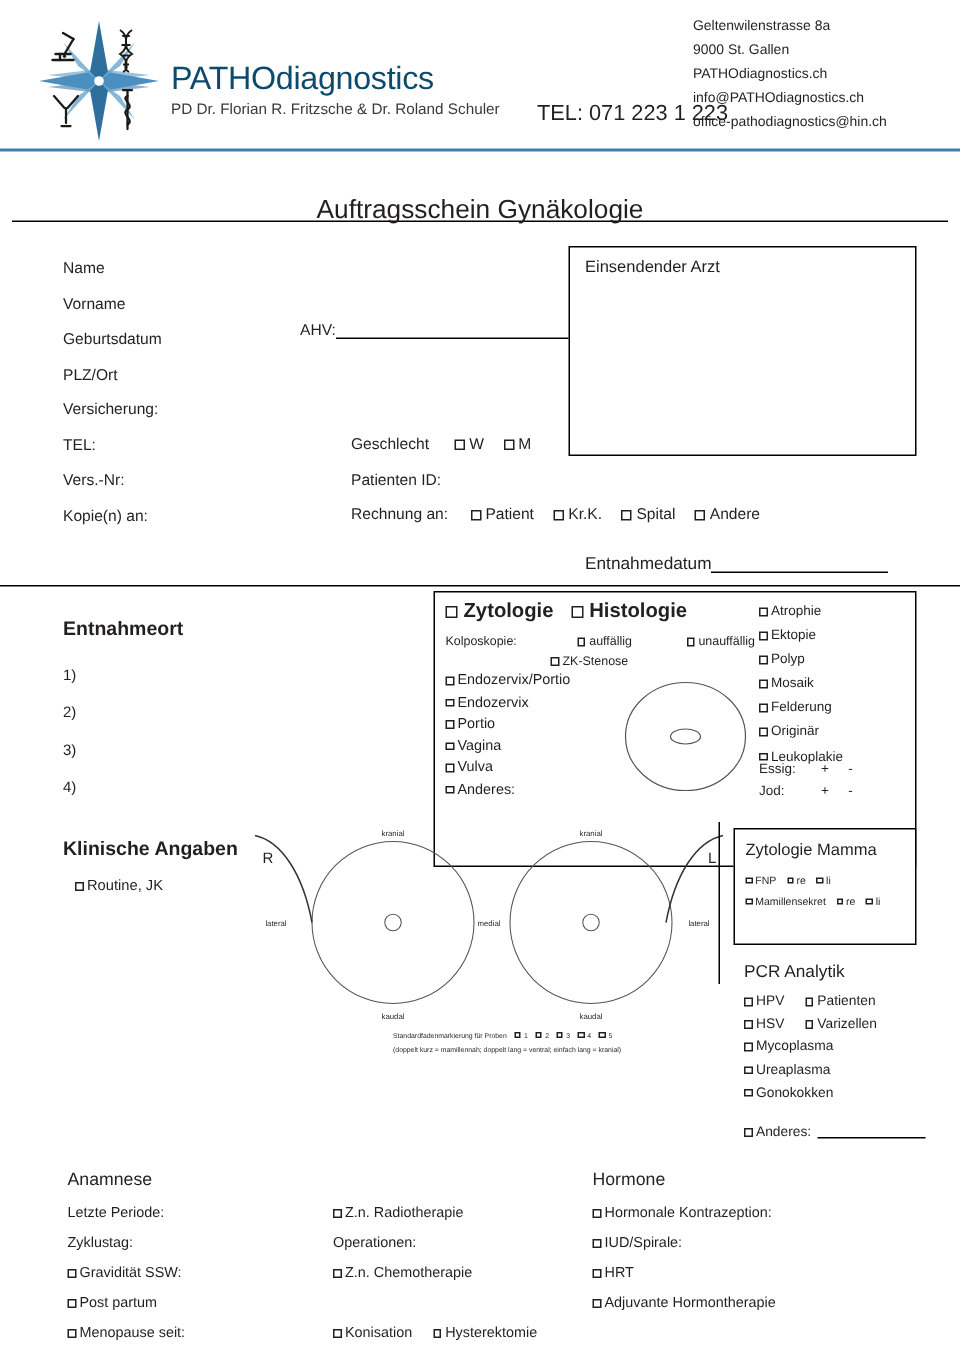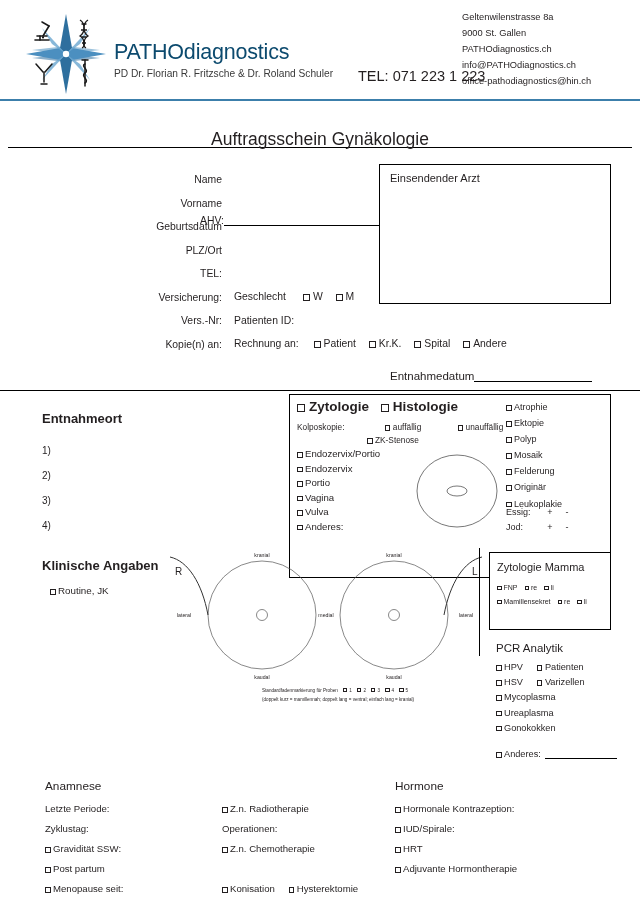--- a/index.html
+++ b/index.html
@@ -89,21 +89,20 @@
     color: #231f20;
     margin-top: 15px;
   }
 
   
   #patient-fields {
     position: absolute;
     left: 42px; top: 168px;
     width: 180px;
     font-size: 10.4px;
-    text-align: right;
   }
   #patient-fields .fld {
     height: 23.5px;
     line-height: 23.5px;
     white-space: nowrap;
   }
 
   #ahv-row {
     position: absolute;
     left: 200px; top: 215px;
@@ -442,22 +441,22 @@
 
 <div id="form-title">Auftragsschein Gynäkologie</div>
 
 <div id="doc-version">PDFO GynEo.pdf · V:1.6 · 29.09.2022</div>
 
 <div id="patient-fields">
   <div class="fld">Name</div>
   <div class="fld">Vorname</div>
   <div class="fld">Geburtsdatum</div>
   <div class="fld">PLZ/Ort</div>
+  <div class="fld">Versicherung:</div>
   <div class="fld">TEL:</div>
-  <div class="fld">Versicherung:</div>
   <div class="fld">Vers.-Nr:</div>
   <div class="fld">Kopie(n) an:</div>
 </div>
 
 <div id="ahv-row">
   <span>AHV:</span><span class="uline" style="width:158px;height:11px;"></span>
 </div>
 
 <div id="right-fields">
   <div class="fld">

